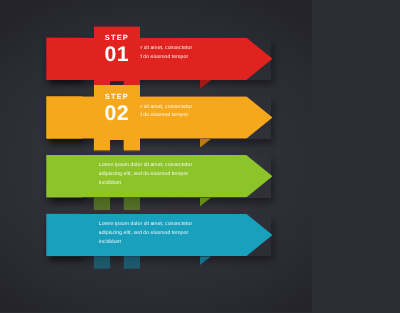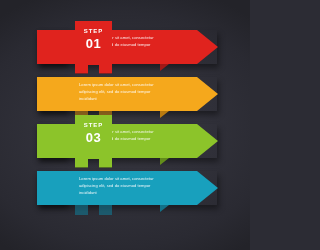--- a/index.html
+++ b/index.html
@@ -52,21 +52,21 @@
     position:absolute;left:75px;top:-9px;width:37px;height:52px;
     clip-path:polygon(0 0, 37px 0, 37px 52px, 24px 52px, 24px 44px, 13px 44px, 13px 52px, 0 52px);
     box-shadow:0 3px 6px rgba(0,0,0,.45);
     text-align:center;
   }
   .tab .step-word{
     margin-top:7px;font-size:6px;font-weight:bold;letter-spacing:.9px;
     color:#ffffff;
   }
   .tab .step-num{
-    margin-top:0px;font-size:13px;font-weight:bold;line-height:20px;
+    margin-top:0px;font-size:17px;font-weight:bold;line-height:20px;
     color:#ffffff;letter-spacing:.4px;
   }
   .tab-shade-l,.tab-shade-r{position:absolute;top:34px;width:13px;height:10px;opacity:.55;}
   .tab-shade-l{left:75px;}
   .tab-shade-r{left:99px;}
 </style>
 </head>
 <body>
 
 <div id="stage">
@@ -107,20 +107,24 @@
         </g>
       </svg>
     </div>
     <div class="bar">
       <div class="body" style="background: rgb(245, 168, 28);"></div>
     </div>
     <div class="fold" style="background: rgb(211, 138, 12);"></div>
     <div class="desc">Lorem ipsum dolor sit amet, consectetur adipiscing elit, sed do eiusmod tempor incididunt</div>
     <div class="tab-shade-l" style="background: rgb(211, 138, 12);"></div>
     <div class="tab-shade-r" style="background: rgb(211, 138, 12);"></div>
+    <div class="tab" style="background: rgb(245, 168, 28);">
+      <div class="step-word">STEP</div>
+      <div class="step-num">02</div>
+    </div>
   </div>
 
   <div class="step-row" id="row2" style="top: 124px;">
     <div class="icon-box" style="background: rgb(111, 160, 24);">
       <svg width="19" height="19" viewBox="0 0 24 24">
         <g fill="none" stroke="#ffffff" stroke-width="1.3">
           <circle cx="10.6" cy="13.2" r="7.4"></circle>
           <circle cx="10.6" cy="13.2" r="4.7"></circle>
           <circle cx="10.6" cy="13.2" r="2"></circle>
         </g>
@@ -129,24 +133,20 @@
         <path d="M19.1 6.6l.6-2.9 2.9-.5-3.5 3.4z" fill="#ffffff"></path>
       </svg>
     </div>
     <div class="bar">
       <div class="body" style="background: rgb(140, 196, 42);"></div>
     </div>
     <div class="fold" style="background: rgb(111, 160, 24);"></div>
     <div class="desc">Lorem ipsum dolor sit amet, consectetur adipiscing elit, sed do eiusmod tempor incididunt</div>
     <div class="tab-shade-l" style="background: rgb(111, 160, 24);"></div>
     <div class="tab-shade-r" style="background: rgb(111, 160, 24);"></div>
-    <div class="tab" style="background: rgb(140, 196, 42);">
-      <div class="step-word">STEP</div>
-      <div class="step-num">03</div>
-    </div>
   </div>
 
   <div class="step-row" id="row3" style="top: 171px;">
     <div class="icon-box" style="background: rgb(17, 128, 154);">
       <svg width="19" height="19" viewBox="0 0 24 24">
         <g fill="#ffffff">
           <path d="M9.2 12.2c-3.2 0-5.6 2-5.6 4.5 0 1.3.7 2.5 1.8 3.3v1.6h1.9l.4-1.1c.5.1 1 .2 1.5.2s1-.1 1.5-.2l.4 1.1h1.9v-1.7c.7-.5 1.2-1.1 1.5-1.8h1.2v-2.6h-1.1c-.3-.7-.9-1.4-1.6-1.9l.5-2.1-2.1 1.2c-.6-.3-1.4-.5-2.2-.5z"></path>
           <circle cx="6.4" cy="16" r=".85" fill="#18a0bd"></circle>
           <path d="M14.3 8.4c1.4-1.3 3.5-1.5 4.9-.4l.9-1.1c-2-1.6-4.9-1.3-6.8.5-.5.5-.9 1.1-1.2 1.7l1.4.6c.2-.5.5-.9.8-1.3z"></path>
           <circle cx="19.6" cy="6.1" r="2.1"></circle>

